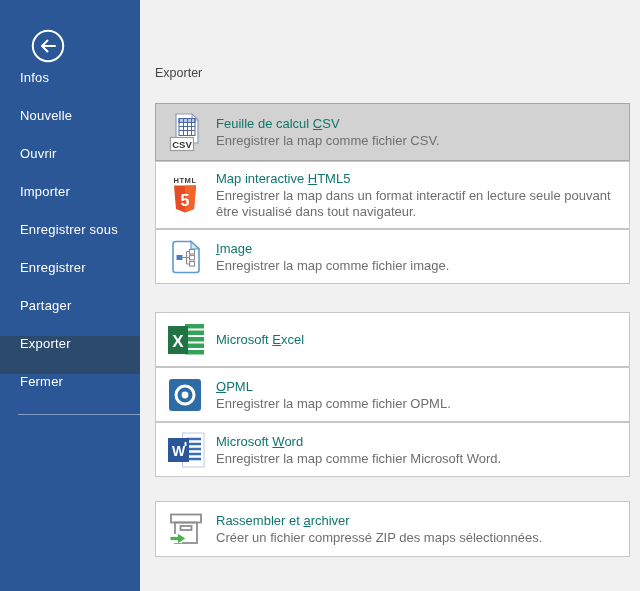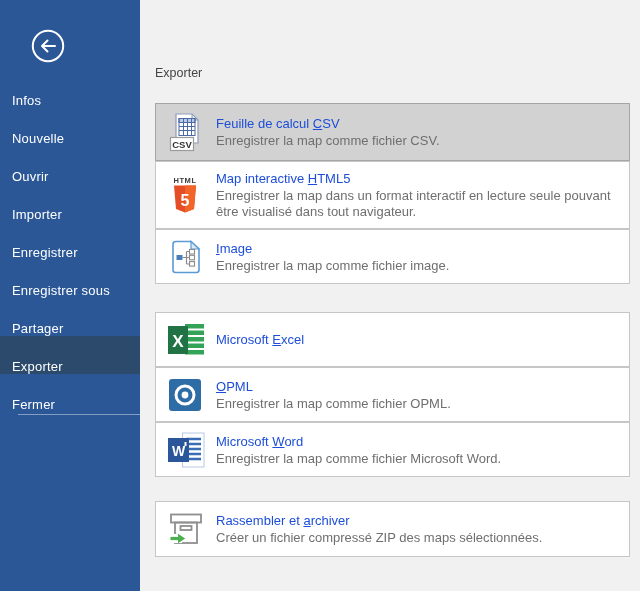--- a/index.html
+++ b/index.html
@@ -5,41 +5,41 @@
   * { margin:0; padding:0; box-sizing:border-box; }
   html,body { width:640px; height:591px; overflow:hidden;
     font-family:"Liberation Sans","DejaVu Sans",sans-serif; }
   body { display:flex; background:var(--main-bg,#f1f1f1); }
 
   
   .sidebar { width:140px; height:591px; background:var(--sidebar-bg,#2b5797);
     flex:0 0 140px; color:#fff; }
   .back-btn { margin:29px 0 0 31px; width:34px; height:34px; cursor:pointer; }
   .sb-nav { margin-top:7px; }
-  .sb-item { height:38px; display:flex; align-items:flex-end; padding-left:12px;
+  .sb-item { height:38px; display:flex; align-items:flex-start; padding-left:20px;
     font-size:13px; color:#fff; cursor:pointer; letter-spacing:.2px; }
   .sb-item.selected { background:var(--sidebar-sel,#2c4a6c); }
   .sb-sep { height:1px; background:rgba(255,255,255,.42); margin:2px 0 3px 18px; }
 
   
   .main { flex:1; padding:66px 10px 0 15px; background:var(--main-bg,#f1f1f1); }
   .main-title { font-size:12.5px; color:#444; line-height:15px; }
   .groups { margin-top:22px; }
   .group { margin-bottom:28px; }
   .group:nth-child(2) { margin-bottom:24px; }
   .exp-item { background:#fff; border:1px solid var(--item-border,#c6c6c6);
     min-height:55px; display:flex; align-items:center; padding:8px 12px;
     cursor:pointer; }
   .exp-item + .exp-item { }
   .exp-item.highlight { background:var(--hl-bg,#d2d2d2);
     border-color:var(--hl-border,#a6a6a6); }
   .exp-icon { flex:0 0 38px; display:flex; align-items:center;
     justify-content:flex-start; margin-right:10px; }
   .exp-text { display:flex; flex-direction:column; }
-  .exp-title { font-size:13px; color:#1d4ed8; line-height:17px; }
+  .exp-title { font-size:13px; color:#0f766e; line-height:17px; }
   .exp-title u { text-decoration:underline; }
   .exp-desc { font-size:13px; color:#6f6f6f; line-height:16px; margin-top:1px; }
 </style>
 </head>
 <body>
 
 <div class="sidebar">
   <div class="back-btn">
     <span>
       <svg width="34" height="34" viewBox="0 0 34 34">
@@ -55,24 +55,24 @@
       <div class="sb-item">
         <span>Nouvelle</span>
       </div>
       <div class="sb-item">
         <span>Ouvrir</span>
       </div>
       <div class="sb-item">
         <span>Importer</span>
       </div>
       <div class="sb-item">
+        <span>Enregistrer sous</span>
+      </div>
+      <div class="sb-item">
         <span>Enregistrer</span>
-      </div>
-      <div class="sb-item">
-        <span>Enregistrer sous</span>
       </div>
       <div class="sb-item">
         <span>Partager</span>
       </div>
       <div class="sb-item selected">
         <span>Exporter</span>
       </div>
       <div class="sb-item">
         <span>Fermer</span>
       </div>

